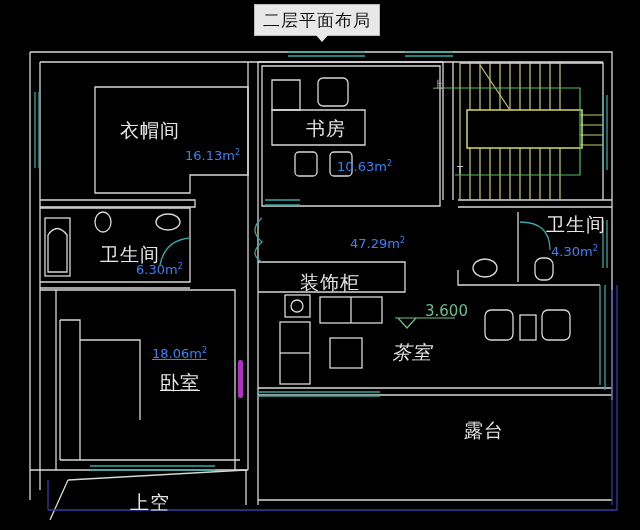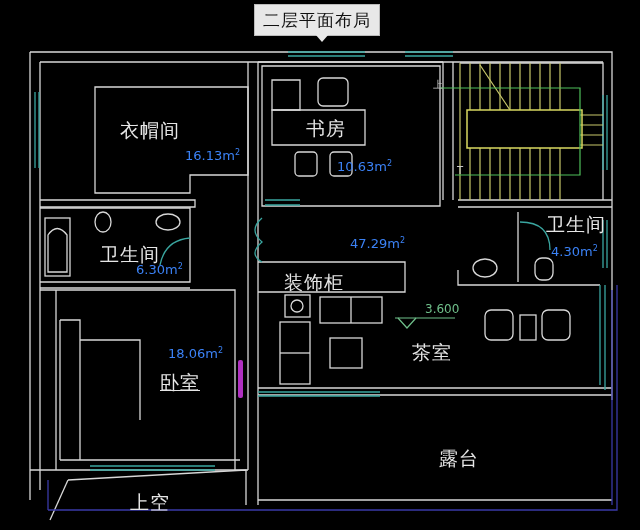--- a/index.html
+++ b/index.html
@@ -4,21 +4,21 @@
 <style>
   html,body{margin:0;padding:0;background:#000;}
   body{width:640px;height:530px;position:relative;overflow:hidden;font-family:"DejaVu Sans",sans-serif;}
   #plan{position:absolute;left:0;top:0;width:640px;height:530px;}
   .title-badge{position:absolute;left:254px;top:4px;height:30px;padding:0 8px;background:#e8e8e8;color:#111;border:1px solid #bbb;font-size:17px;line-height:30px;letter-spacing:1px;}
   .title-pointer{position:absolute;left:315px;top:34px;width:0;height:0;border-left:7px solid transparent;border-right:7px solid transparent;border-top:8px solid #e8e8e8;}
   .lbl{position:absolute;color:#e6e6e6;white-space:nowrap;}
   .room{font-size:19px;letter-spacing:1px;}
   .area{font-size:13px;color:#3b82f6;}
   .area sup{font-size:8px;}
-  .elev{position:absolute;color:#6fbf8a;font-size:12px;}
+  .elev{position:absolute;color:#6fbf8a;font-size:15px;}
 </style>
 </head>
 <body>
 
 <svg id="plan" viewBox="0 0 640 530" xmlns="http://www.w3.org/2000/svg">
   <g fill="none" stroke="#d8d8d8" stroke-width="1.3">
 
     <path d="M30 52 H612 V400"></path>
     <path d="M40 62 H603"></path>
     <path d="M30 52 V500"></path>
@@ -143,26 +143,26 @@
 <div class="lbl area" style="left:337px;top:159px;"><span>10.63</span><span>m<sup>2</sup></span></div>
 
 <div class="lbl room" style="left:100px;top:242px;">卫生间</div>
 <div class="lbl area" style="left:92px;top:262px;margin-left:44px;"><span>6.30</span><span>m<sup>2</sup></span></div>
 
 <div class="lbl room" style="left:546px;top:212px;">卫生间</div>
 <div class="lbl area" style="left:551px;top:244px;"><span>4.30</span><span>m<sup>2</sup></span></div>
 
 <div class="lbl area" style="left:350px;top:236px;"><span>47.29</span><span>m<sup>2</sup></span></div>
 
-<div class="lbl room" style="left:284px;top:270px;text-align:right;">装饰柜</div>
+<div class="lbl room" style="left:300px;top:270px;text-align:right;">装饰柜</div>
 
-<div class="lbl area" style="left:168px;top:346px;"><span>18.06</span><span>m<sup>2</sup></span></div>
+<div class="lbl area" style="left:152px;top:346px;text-decoration:underline;"><span>18.06</span><span>m<sup>2</sup></span></div>
 <div class="lbl room" style="left:160px;top:370px;text-decoration:underline;">卧室</div>
 
 <div class="elev" style="left:425px;top:302px;">3.600</div>
-<div class="lbl room" style="left:412px;top:340px;">茶室</div>
+<div class="lbl room" style="left:392px;top:340px;font-style:italic;">茶室</div>
 
-<div class="lbl room" style="left:439px;top:418px;margin-top:28px;">露台</div>
+<div class="lbl room" style="left:464px;top:418px;">露台</div>
 
 <div class="lbl room" style="left:130px;top:490px;">上空</div>
 
 <div class="lbl" style="left:433px;top:78px;font-size:10px;color:#c8c8c8;">上</div>
 <div class="lbl" style="left:457px;top:165px;font-size:10px;color:#c8c8c8;">T</div>
 
 </body></html>

